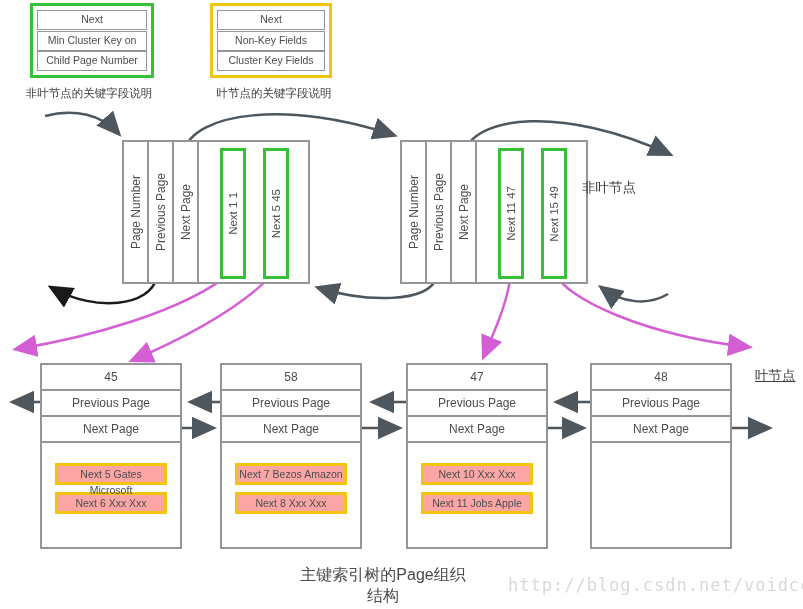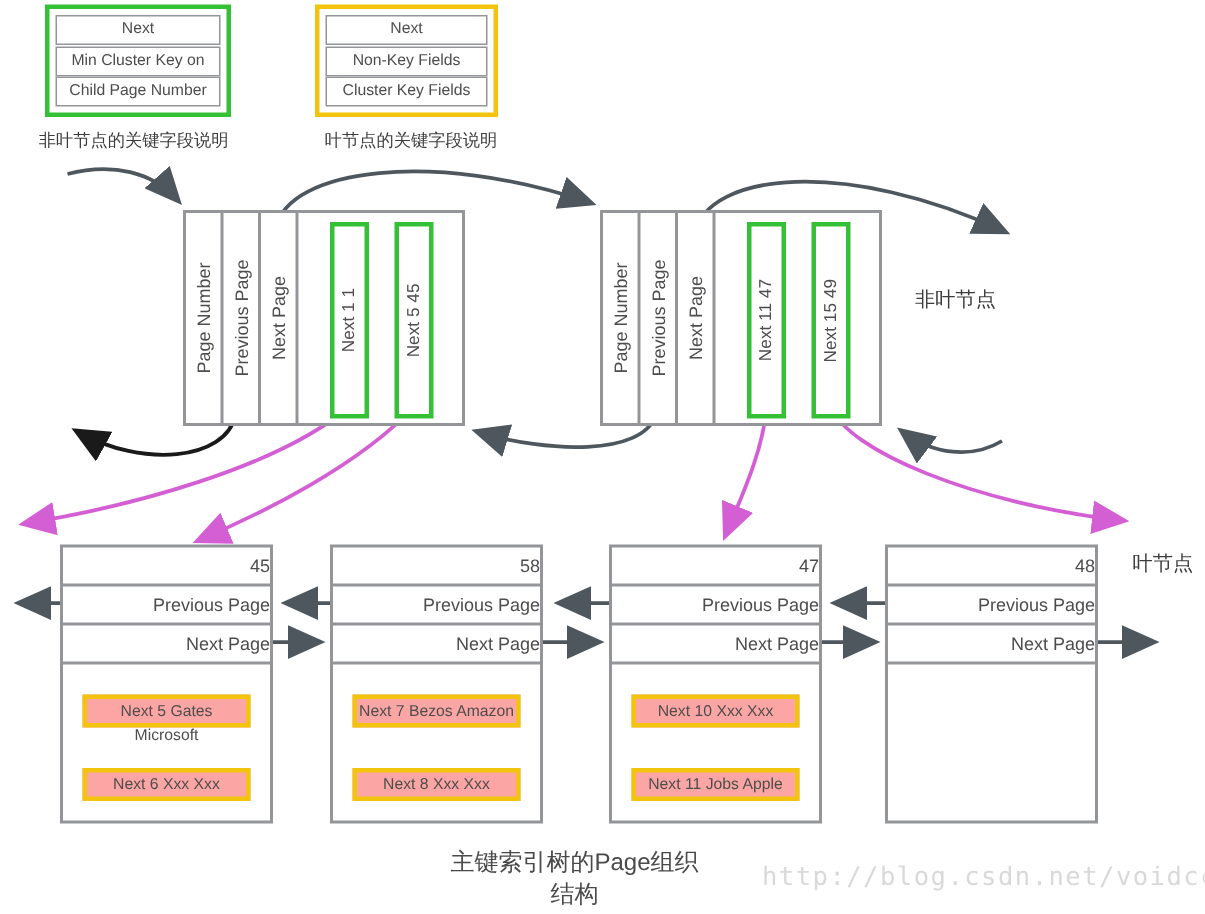--- a/index.html
+++ b/index.html
@@ -31,36 +31,36 @@
     justify-content:center;}
   .vtext{writing-mode:vertical-rl; transform:rotate(180deg); font-size:12px; color:var(--text);
     white-space:nowrap;}
   .nl-record{position:absolute; top:6px; width:26px; height:131px; border:3px solid var(--green);
     background:#fff; display:flex; align-items:center; justify-content:center;}
   .nl-record .vtext{font-size:11.5px;}
   .nl-record.rec1{left:96px;} .nl-record.rec2{left:139px;}
 
   
   .node-label{position:absolute; font-size:13.5px; color:#3c3c3c; white-space:nowrap;}
-  #nonleaf-label{left:610px; top:179px;margin-top:12px;}
-  #leaf-label{left:755px; top:367px;}
+  #nonleaf-label{left:582px; top:179px;}
+  #leaf-label{left:755px; top:367px;text-decoration:underline;}
   #caption{position:absolute; left:298px; top:565px; width:170px; text-align:center;
     font-size:16px; color:#4a4a4a;}
   #watermark{position:absolute; left:508px; top:575px; font-family:"DejaVu Sans Mono", monospace;
     font-size:17px; letter-spacing:1px; color:var(--watermark); white-space:nowrap;}
 
   
   .leaf-page{position:absolute; top:363px; width:142px; height:186px; border:2px solid var(--gray);
     background:#fff; display:flex; flex-direction:column;}
-  .lp-row{height:26px; border-bottom:2px solid var(--gray); text-align:right; font-size:12px;
+  .lp-row{height:26px; border-bottom:2px solid var(--gray); text-align:center; font-size:12px;
     line-height:24px; color:var(--text); flex:none;}
   .lp-body{flex:1;}
   .leaf-record{width:112px; height:22px; margin:0 auto; border:3px solid var(--gold);
     text-align:center; font-size:10.5px; line-height:16px; color:var(--text); background:#fca5a5;}
-  .leaf-record.r1{margin-top:20px;} .leaf-record.r2{margin-top:27px;}
+  .leaf-record.r1{margin-top:20px;} .leaf-record.r2{margin-top:7px;}
 
   
   path.slate{stroke:var(--slate); stroke-width:2.5; fill:none;}
   path.black{stroke:var(--ink); stroke-width:2.5; fill:none;}
   path.magenta{stroke:var(--magenta); stroke-width:2.5; fill:none;}
   path.greenln{stroke:var(--green); stroke-width:3; fill:none;}
   path.goldln{stroke:var(--gold); stroke-width:3; fill:none;}
   .mk-slate{fill:var(--slate);} .mk-black{fill:var(--ink);} .mk-magenta{fill:var(--magenta);}
   .mk-green{fill:var(--green);} .mk-gold{fill:var(--gold);}
   circle.slate{fill:var(--slate);} circle.black{fill:var(--ink);} circle.magenta{fill:var(--magenta);}

